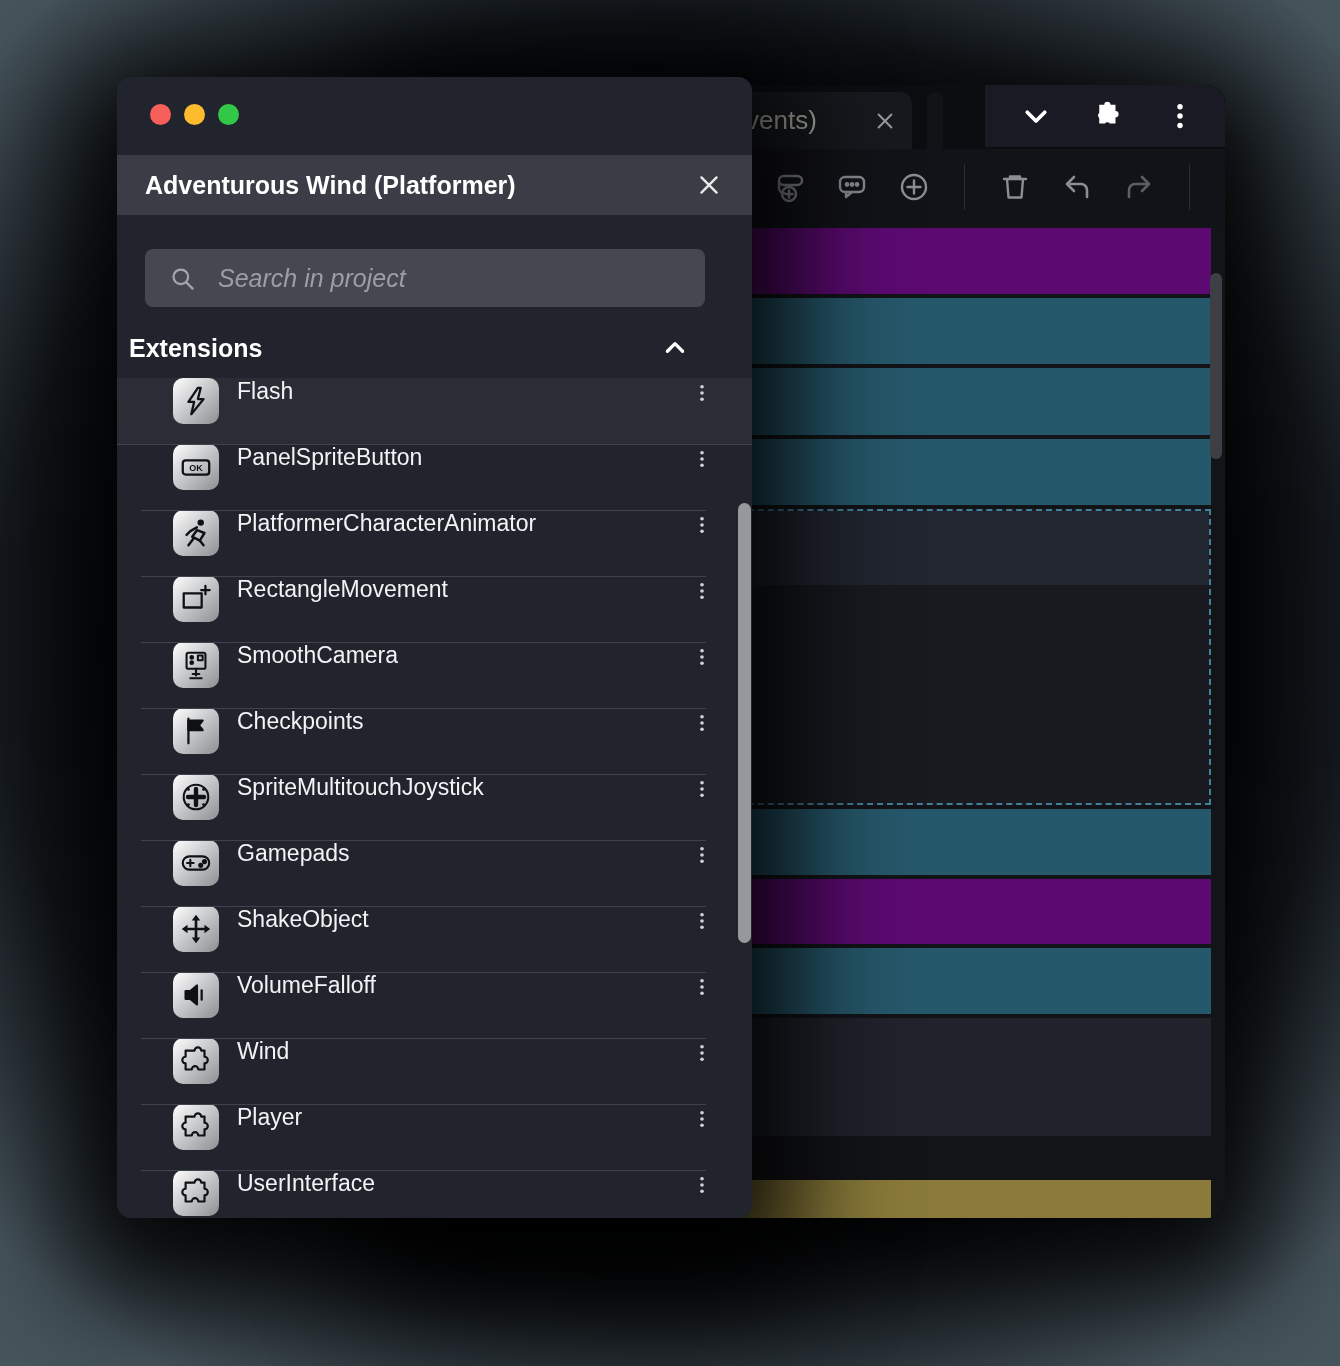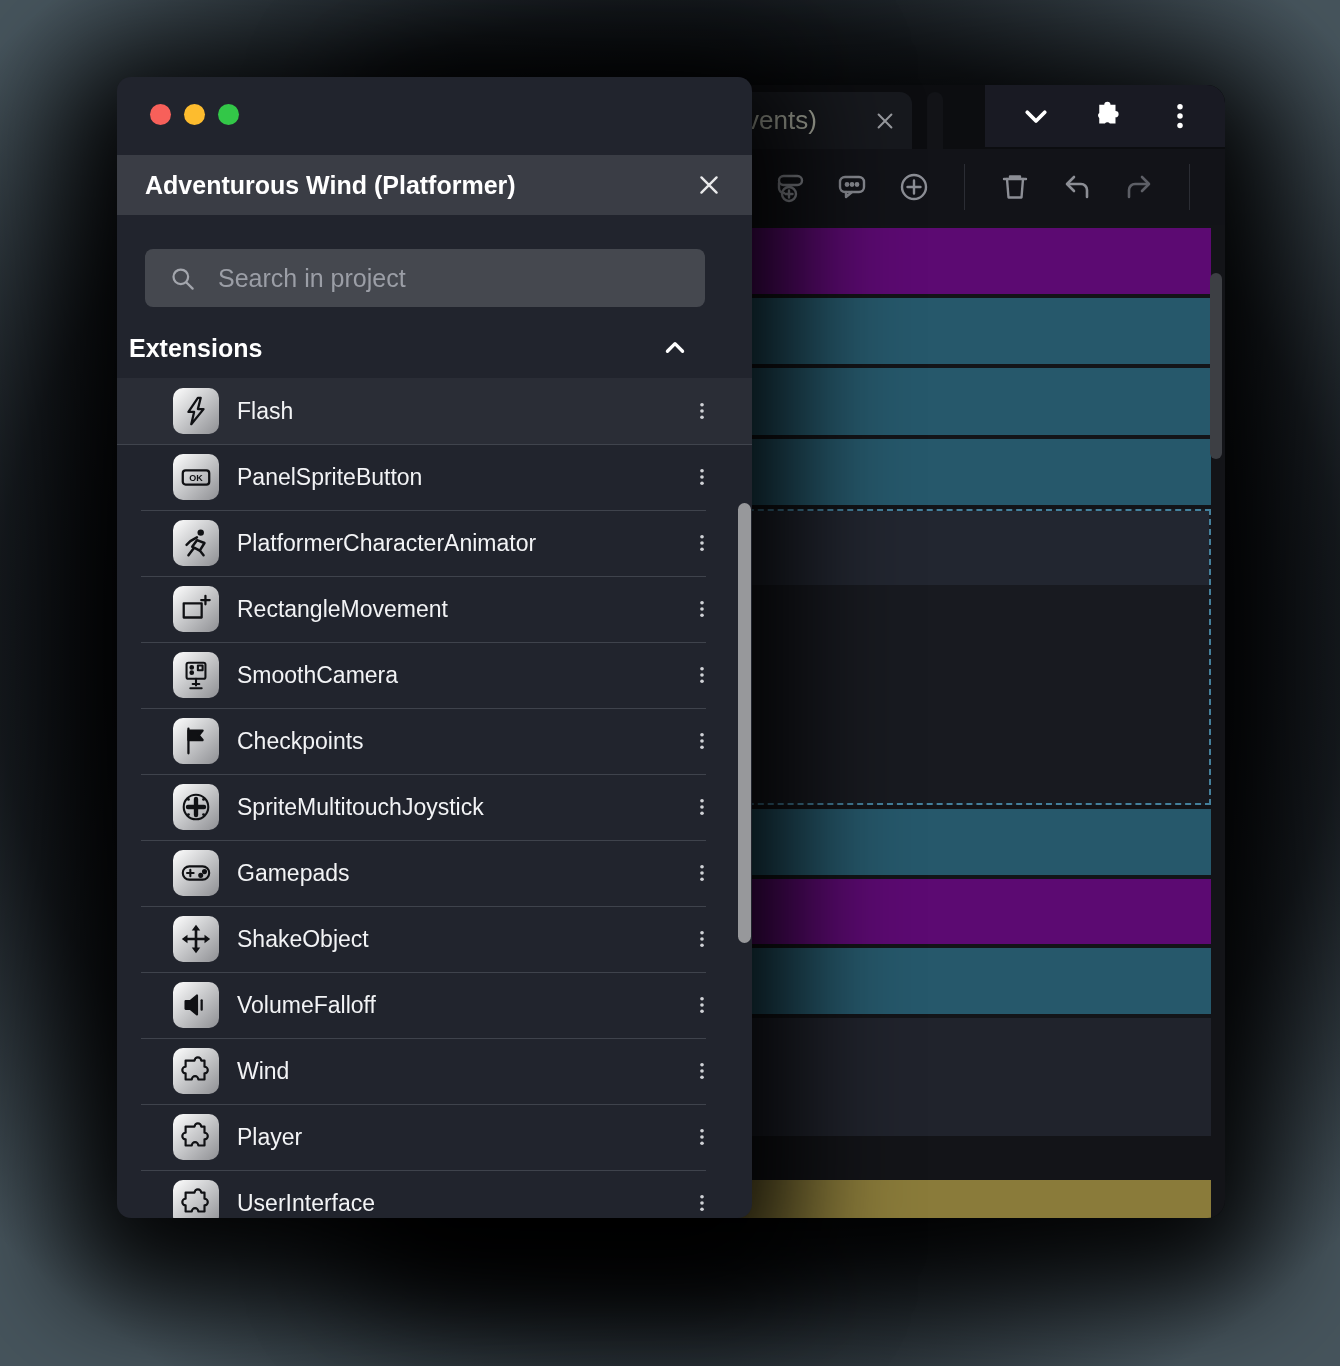--- a/index.html
+++ b/index.html
@@ -89,32 +89,32 @@
   }
   .panel-title { color:#ffffff; font-weight:800; font-size:25px; flex:1; }
   .panel-close { width:26px; height:26px; color:#e8e9ea; }
   .search-box {
     position:absolute; left:28px; top:172px; width:560px; height:58px;
     background:#45484f; border-radius:8px; display:flex; align-items:center; padding:0 16px;
   }
   .search-box .icon { width:27px; height:27px; color:#a3a6ad; margin:0 22px 0 8px; flex:none; }
   .search-box input {
     background:transparent; border:none; outline:none; width:100%;
-    font-size:25px; color:#e8e9ec; font-family:"Liberation Sans", sans-serif;
+    font-size:25px; color:#e8e9ec; font-family:"Liberation Sans", sans-serif;font-style:italic;
   }
   .search-box input::placeholder { color:#9b9ea6; }
   .section-header {
     position:absolute; left:12px; right:50px; top:250px; height:42px;
     display:flex; align-items:center; justify-content:space-between;
   }
   .section-label { color:#ffffff; font-weight:800; font-size:25px; }
   .section-chevron { width:26px; height:26px; color:#ffffff; margin-right:14px; }
   .ext-list { position:absolute; left:0; right:0; top:301px; bottom:0; }
   .ext-row {
-    height:66px; display:flex; align-items:center; padding:0 26px 0 28px; position:relative;
+    height:66px; display:flex; padding:0 26px 0 28px; position:relative;
   }
   .ext-row + .ext-row::before {
     content:""; position:absolute; left:24px; right:46px; top:0; height:1px; background:#3f434c;
   }
   .ext-row.highlight { background:#2a2d36; }
   .ext-row.highlight::before, .ext-row.highlight + .ext-row::before { left:0; right:0; background:#40444d; }
   .ext-tile {
     width:46px; height:46px; border-radius:10px; flex:none;
     background:linear-gradient(135deg,#ffffff 0%,#cbccce 45%,#8e8f93 100%);
     display:flex; align-items:center; justify-content:center; color:#101114;margin-left:28px;

